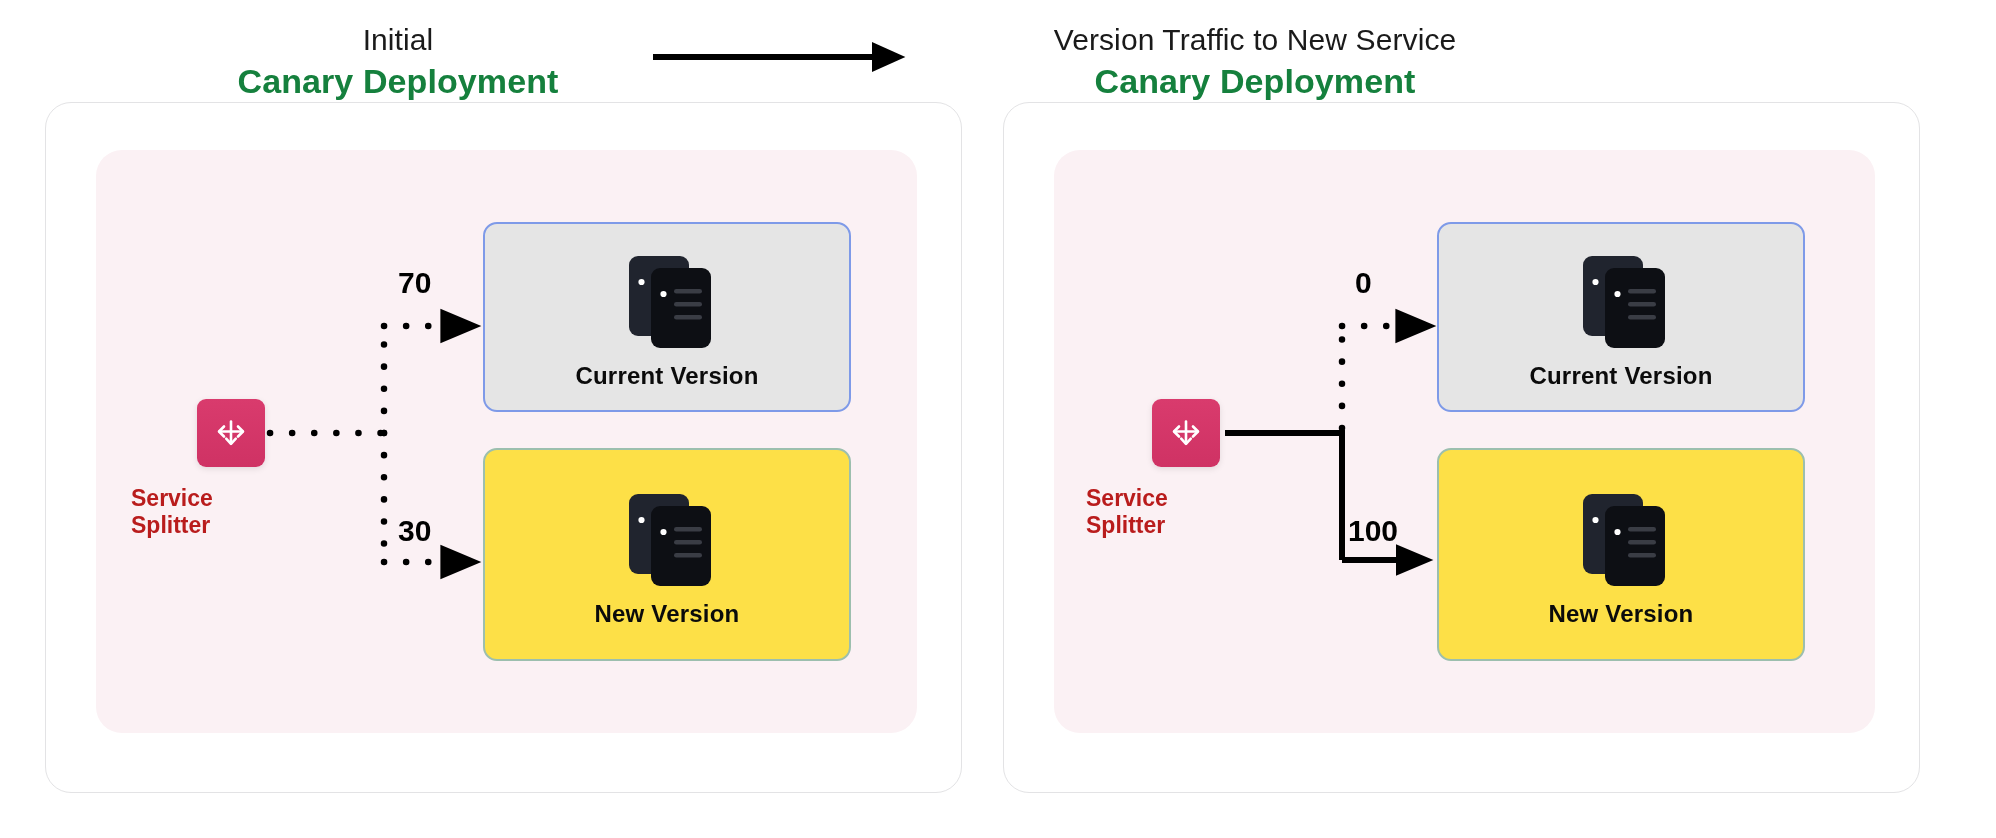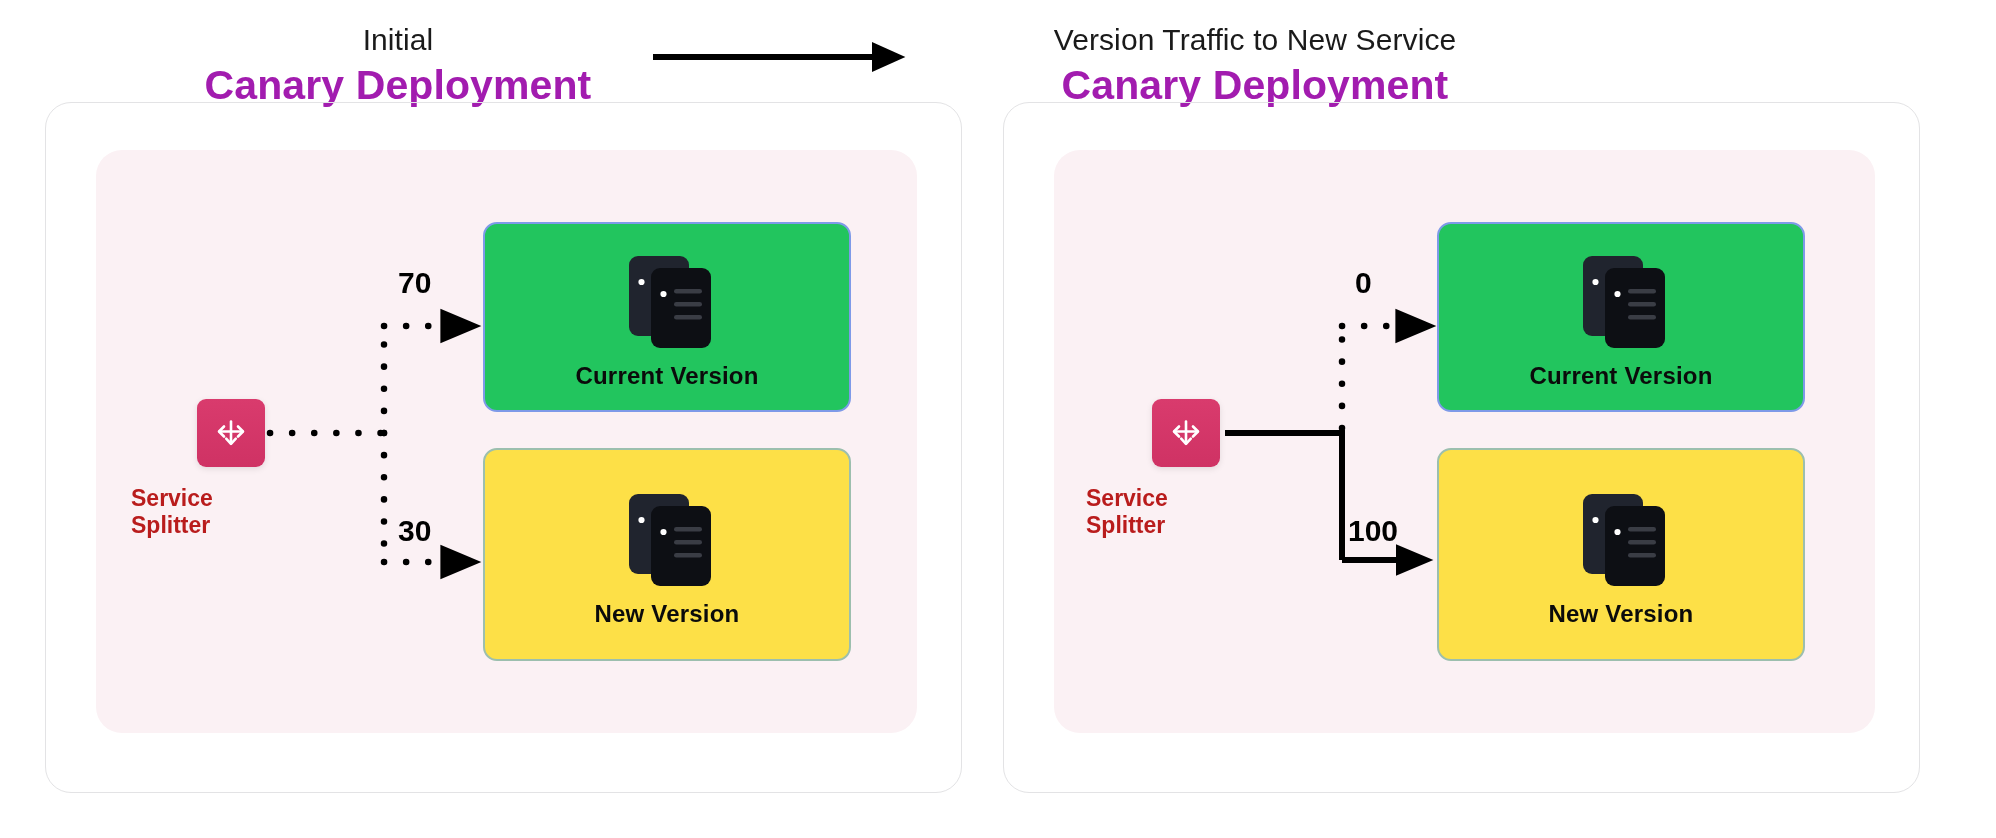--- a/index.html
+++ b/index.html
@@ -32,23 +32,23 @@
   }
   .panel-heading .sub {
     display: block;
     font-size: 30px;
     font-weight: 400;
     color: #1a1a1a;
     letter-spacing: 0.1px;
   }
   .panel-heading .main {
     display: block;
-    font-size: 41px;
+    font-size: 34px;
     font-weight: 700;
-    color: #a21caf;
+    color: #15803d;
     letter-spacing: 0.1px;
     margin-top: 4px;
   }
 
   
   .outer-frame {
     position: absolute;
     border: 1.6px solid #e3e3e5;
     border-radius: 26px;
     background: transparent;
@@ -93,21 +93,21 @@
   .version-box {
     position: absolute;
     border-radius: 14px;
     box-sizing: border-box;
     display: flex;
     flex-direction: column;
     align-items: center;
     justify-content: center;
   }
   .version-box.current {
-    background: #22c55e;
+    background: #e5e5e5;
     border: 2.5px solid #7e9ae8;
   }
   .version-box.newv {
     background: #fde047;
     border: 2.5px solid #9cbfae;
   }
   .version-label {
     font-size: 24px;
     font-weight: 700;
     color: #0b0b0b;

